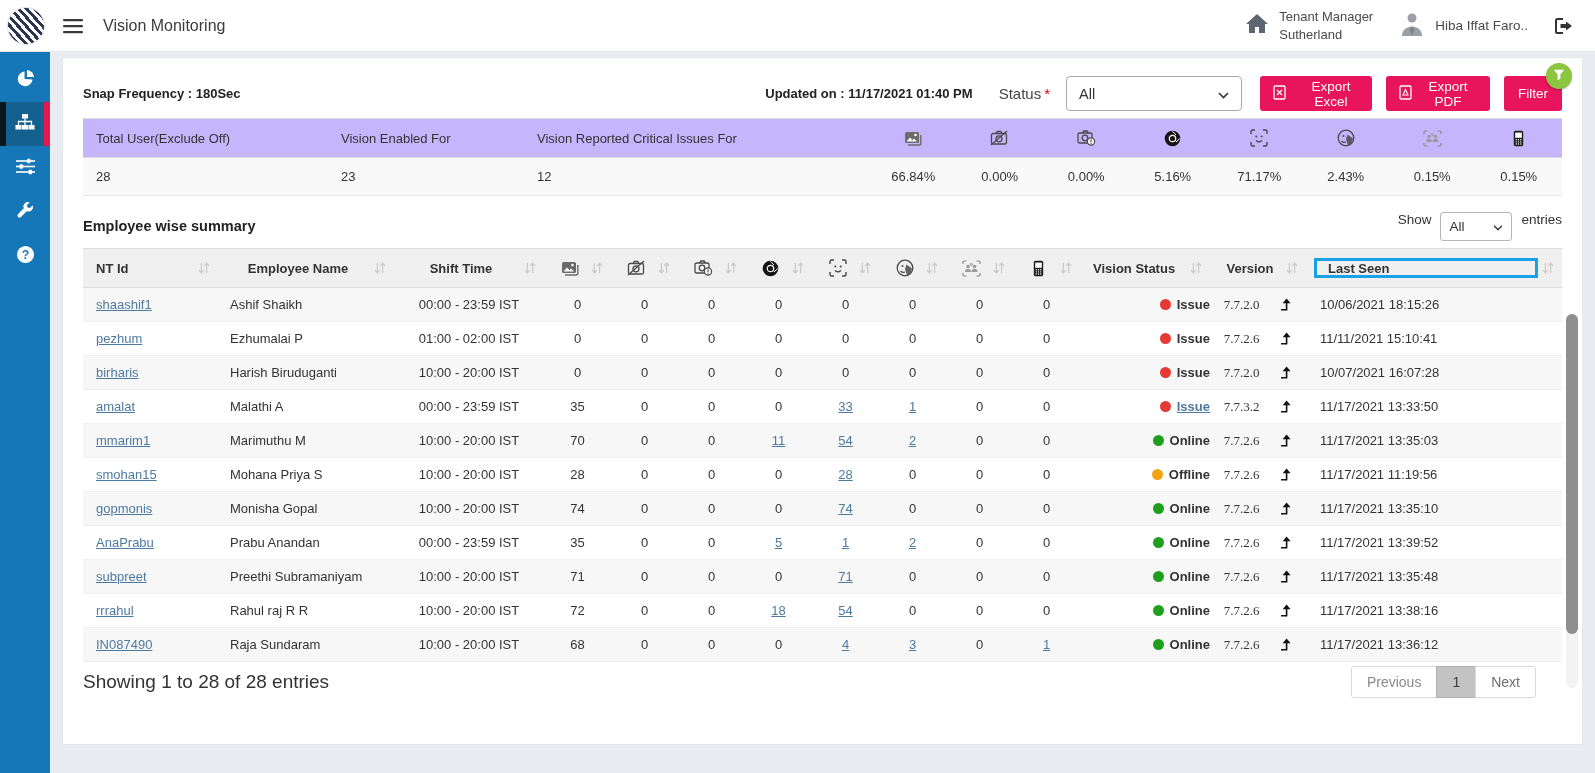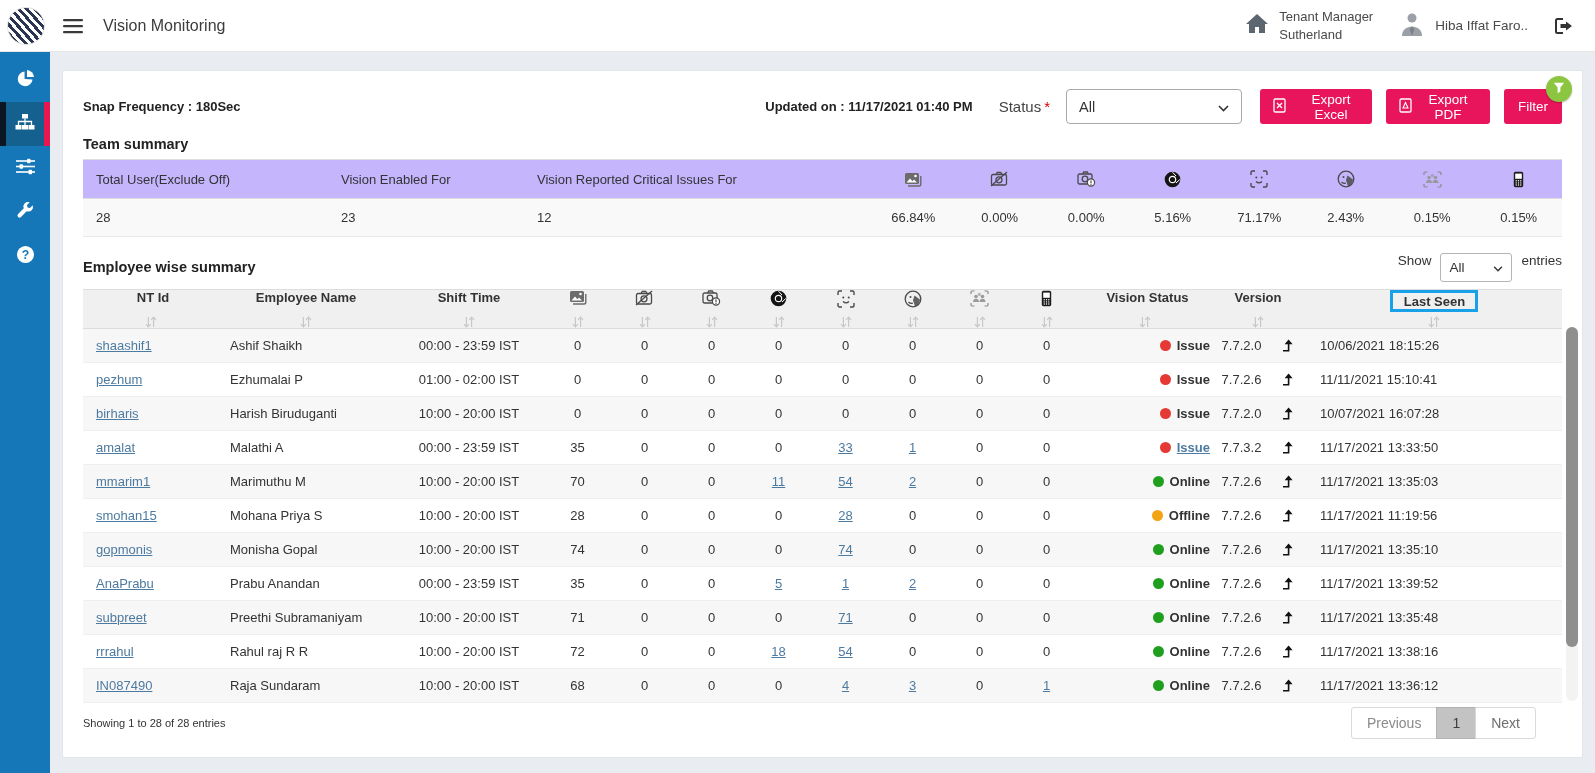--- a/index.html
+++ b/index.html
@@ -37,21 +37,21 @@
     cursor:pointer;
   }
   .side-item:first-child { margin-top:6px; }
   .side-item.active {
     background:#14608e;
     border-left:6px solid #0a1622;
     border-right:6px solid #e8174f;
   }
 
   
-  .main { position:absolute; left:50px; top:50px; width:1545px; height:721px; padding:20px 12px 13px; }
+  .main { position:absolute; left:50px; top:37px; width:1545px; height:721px; padding:20px 12px 13px; }
   .card {
     width:100%; height:100%; background:#fff; border:1px solid #e2e5e9; border-radius:2px;
     padding:12px 20px 8px; position:relative;
   }
 
   
   .toolbar { display:flex; align-items:center; margin-top:6px; height:35px; }
   .snap, .updated { font-size:13px; font-weight:bold; color:#222; }
   .updated { margin-left:auto; }
   .status-lab { margin-left:26px; font-size:15px; color:#444; }
@@ -88,51 +88,51 @@
 
   
   .es-header { margin-top:16px; display:flex; align-items:center; justify-content:space-between; height:28px; }
   .es-heading { font-size:14.5px; font-weight:bold; color:#222; }
   .es-controls { display:flex; align-items:flex-start; gap:9px; font-size:13.5px; color:#333; }
   .show-select { width:72px; height:29px; padding:0 8px; font-size:13.5px; border-radius:3px; border-color:#b5b5b5; }
 
   
   .emp-table { width:100%; border-collapse:collapse; table-layout:fixed; margin-top:8px; }
   .eth { height:38px; background:#f0f0f1; border-top:1px solid #ddd; border-bottom:1px solid #ddd; padding:0; cursor:pointer; }
-  .thf { display:flex; align-items:center; height:38px; padding:0 8px; gap:4px;flex-direction:column; }
+  .thf { display:flex; align-items:center; height:38px; padding:0 8px; gap:4px; }
   .th-label { font-size:13px; font-weight:bold; color:#333; white-space:nowrap; }
   .th-label.left { flex:1; text-align:left; padding-left:5px; }
   .th-label.center { flex:1; text-align:center; }
   .th-ic { flex:1; display:flex; justify-content:center; }
   .sort { display:inline-flex; flex:0 0 auto; }
   .hl-box {
-    display:inline-flex; align-items:center; flex:1;
-    border:3px solid #18a0e8; height:40px; padding:0 10px 0 6px;
+    display:inline-flex; flex:1;
+    border:3px solid #18a0e8; height:20px; padding:0 10px 0 6px;
   }
   .emp-table td { height:34px; font-size:13px; color:#333; border-bottom:1px solid #efefef; vertical-align:middle; }
   .erow.odd td { background:#f7f7f7; }
   .c-ntid { text-align:left; padding-left:13px; }
   .c-name { text-align:left; padding-left:12px; }
   .c-shift { text-align:center; }
   .c-metric { text-align:center; }
   .c-status { text-align:right; padding-left:13px;font-weight:bold; }
   .c-version { text-align:center; }
   .c-lastseen { text-align:left; padding-left:14px; }
   .lnk { color:#4d7aa0; text-decoration:underline; cursor:pointer; }
   .dot { display:inline-block; width:11px; height:11px; border-radius:50%; margin-right:6px; vertical-align:-1px; }
-  .ver { margin-right:20px; }
+  .ver { margin-right:20px;font-family:Liberation Serif, serif; }
   .up { display:inline-flex; vertical-align:-2px; }
 
   
   .vscroll { position:absolute; right:4px; top:256px; width:12px; height:374px; background:#f3f3f3; border-radius:6px; }
   .vthumb { position:absolute; top:0; left:0; width:12px; height:320px; background:#8f8f8f; border-radius:6px; cursor:grab; }
 
   
   .tfoot { margin-top:4px; display:flex; align-items:center; justify-content:space-between; padding-right:26px; }
-  .showing { font-size:11px; color:#333; }
+  .showing { font-size:19px; color:#333; }
   .pager { display:flex; }
   .pg { font-size:14px; padding:7px 15px; border:1px solid #d9d9d9; background:#fff; color:#8a8a8a; cursor:pointer; }
   .pg.prev { border-radius:3px 0 0 3px;margin-left:39px; }
   .pg.cur { background:#c3c3c3; border-color:#b2b2b2; color:#3e3e3e; margin-left:-1px; }
   .pg.next { border-radius:0 3px 3px 0; margin-left:-1px; color:#6e6e6e; }
 </style>
 </head>
 <body>
 
 <header class="topbar">
@@ -253,21 +253,20 @@
           <span>Filter</span>
         </button>
         <span class="badge">
           <span><svg width="12" height="12" viewBox="0 0 14 14">
                 <path d="M1 1h12L8.6 6.4v4.8L5.4 13V6.4z" fill="#fff"></path>
               </svg></span>
         </span>
       </div>
     </div>
 
-    <div class="ts-heading">Team summary</div>
 
     <table class="ts-table">
       <colgroup>
           <col style="width:245px">
           <col style="width:196px">
           <col style="width:346px">
           <col span="8">
         </colgroup>
       <thead>
           <tr id="ts-head">

